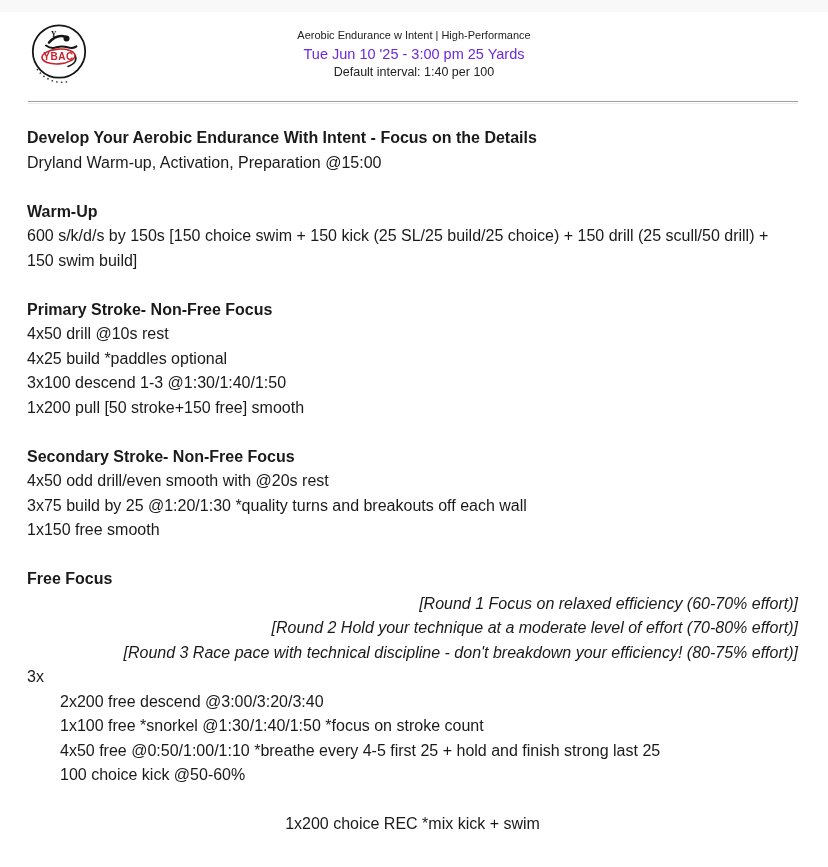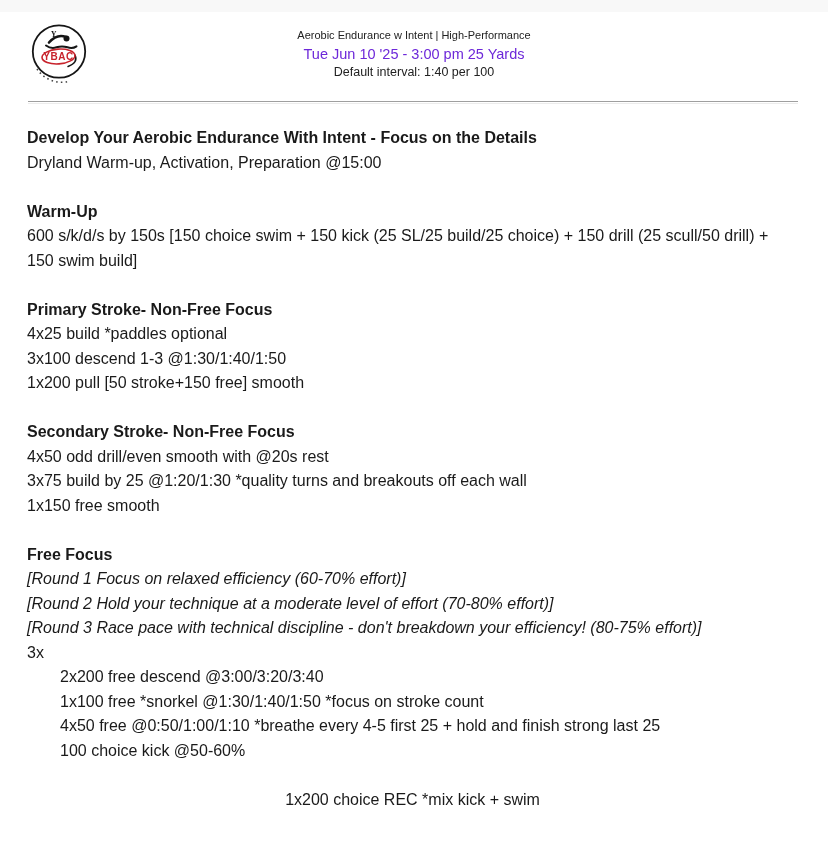--- a/index.html
+++ b/index.html
@@ -75,21 +75,21 @@
   main.workout section:last-child {
     margin-bottom: 16px;
     text-align: center;
   }
   p.line {
     margin: 0;
     padding: 0;
     white-space: pre-wrap;
   }
   p.line.bold { font-weight: bold; }
-  p.line.italic { font-style: italic; }
+  p.line.italic { font-style: italic; text-align: right; }
   p.line.indent { padding-left: 33px; }
 </style>
 </head>
 <body>
 
 <div class="page">
   <div class="top-strip"></div>
 
   <header class="doc-header">
     <div class="logo-wrap">
@@ -127,20 +127,21 @@
       <section>
         <p class="line bold">Develop Your Aerobic Endurance With Intent - Focus on the Details</p>
         <p class="line">Dryland Warm-up, Activation, Preparation @15:00</p>
       </section>
       <section>
         <p class="line bold">Warm-Up</p>
         <p class="line">600 s/k/d/s by 150s [150 choice swim + 150 kick (25 SL/25 build/25 choice) + 150 drill (25 scull/50 drill) + 150 swim build]</p>
       </section>
       <section>
         <p class="line bold">Primary Stroke- Non-Free Focus</p>
+        <p class="line">4x50 drill @10s rest</p>
         <p class="line">4x25 build *paddles optional</p>
         <p class="line">3x100 descend 1-3 @1:30/1:40/1:50</p>
         <p class="line">1x200 pull [50 stroke+150 free] smooth</p>
       </section>
       <section>
         <p class="line bold">Secondary Stroke- Non-Free Focus</p>
         <p class="line">4x50 odd drill/even smooth with @20s rest</p>
         <p class="line">3x75 build by 25 @1:20/1:30 *quality turns and breakouts off each wall</p>
         <p class="line">1x150 free smooth</p>
       </section>

